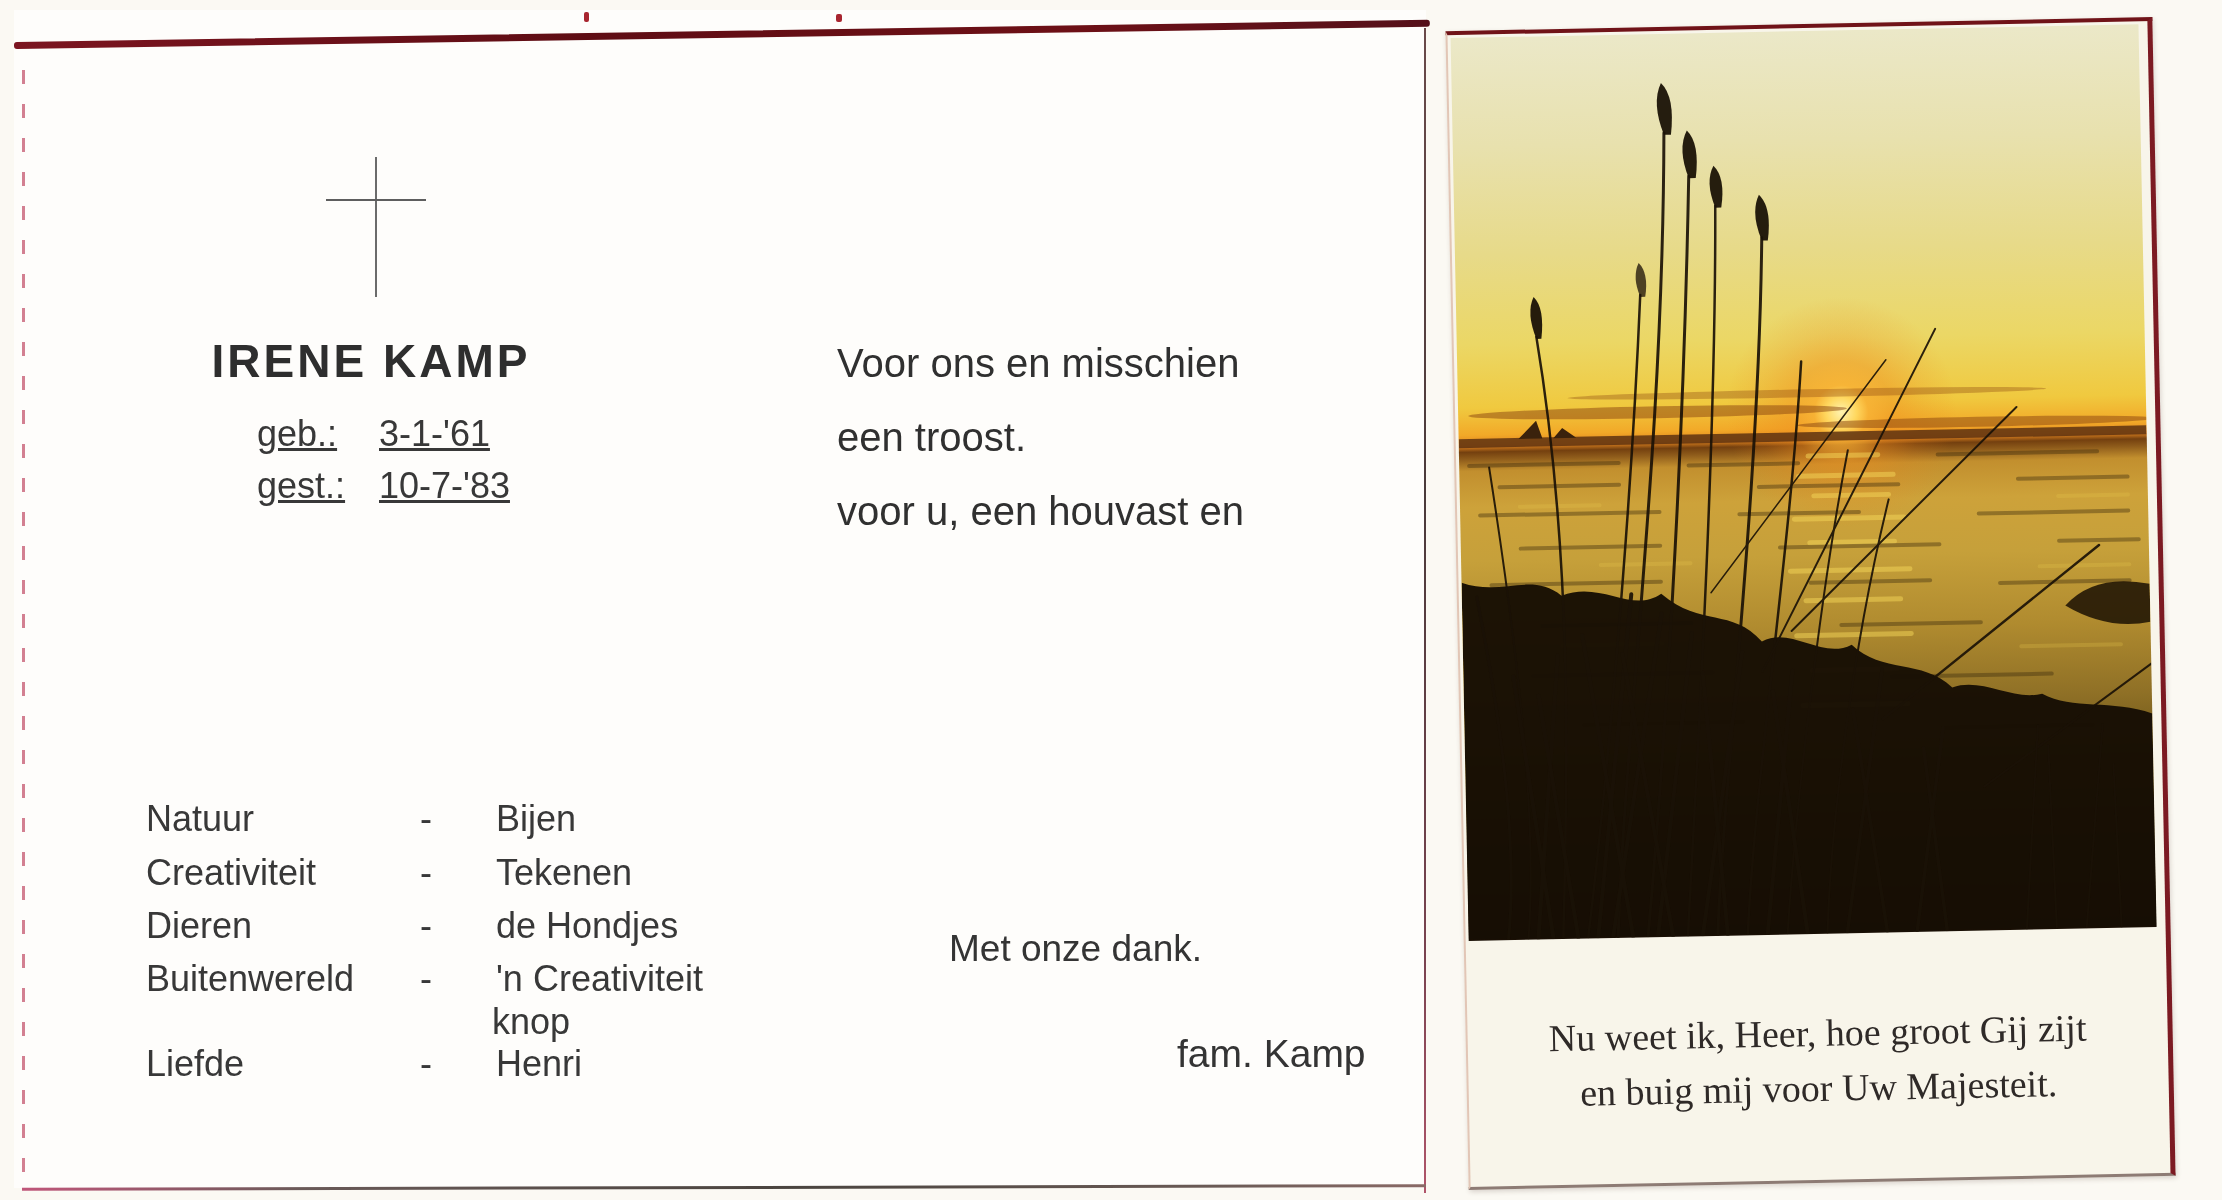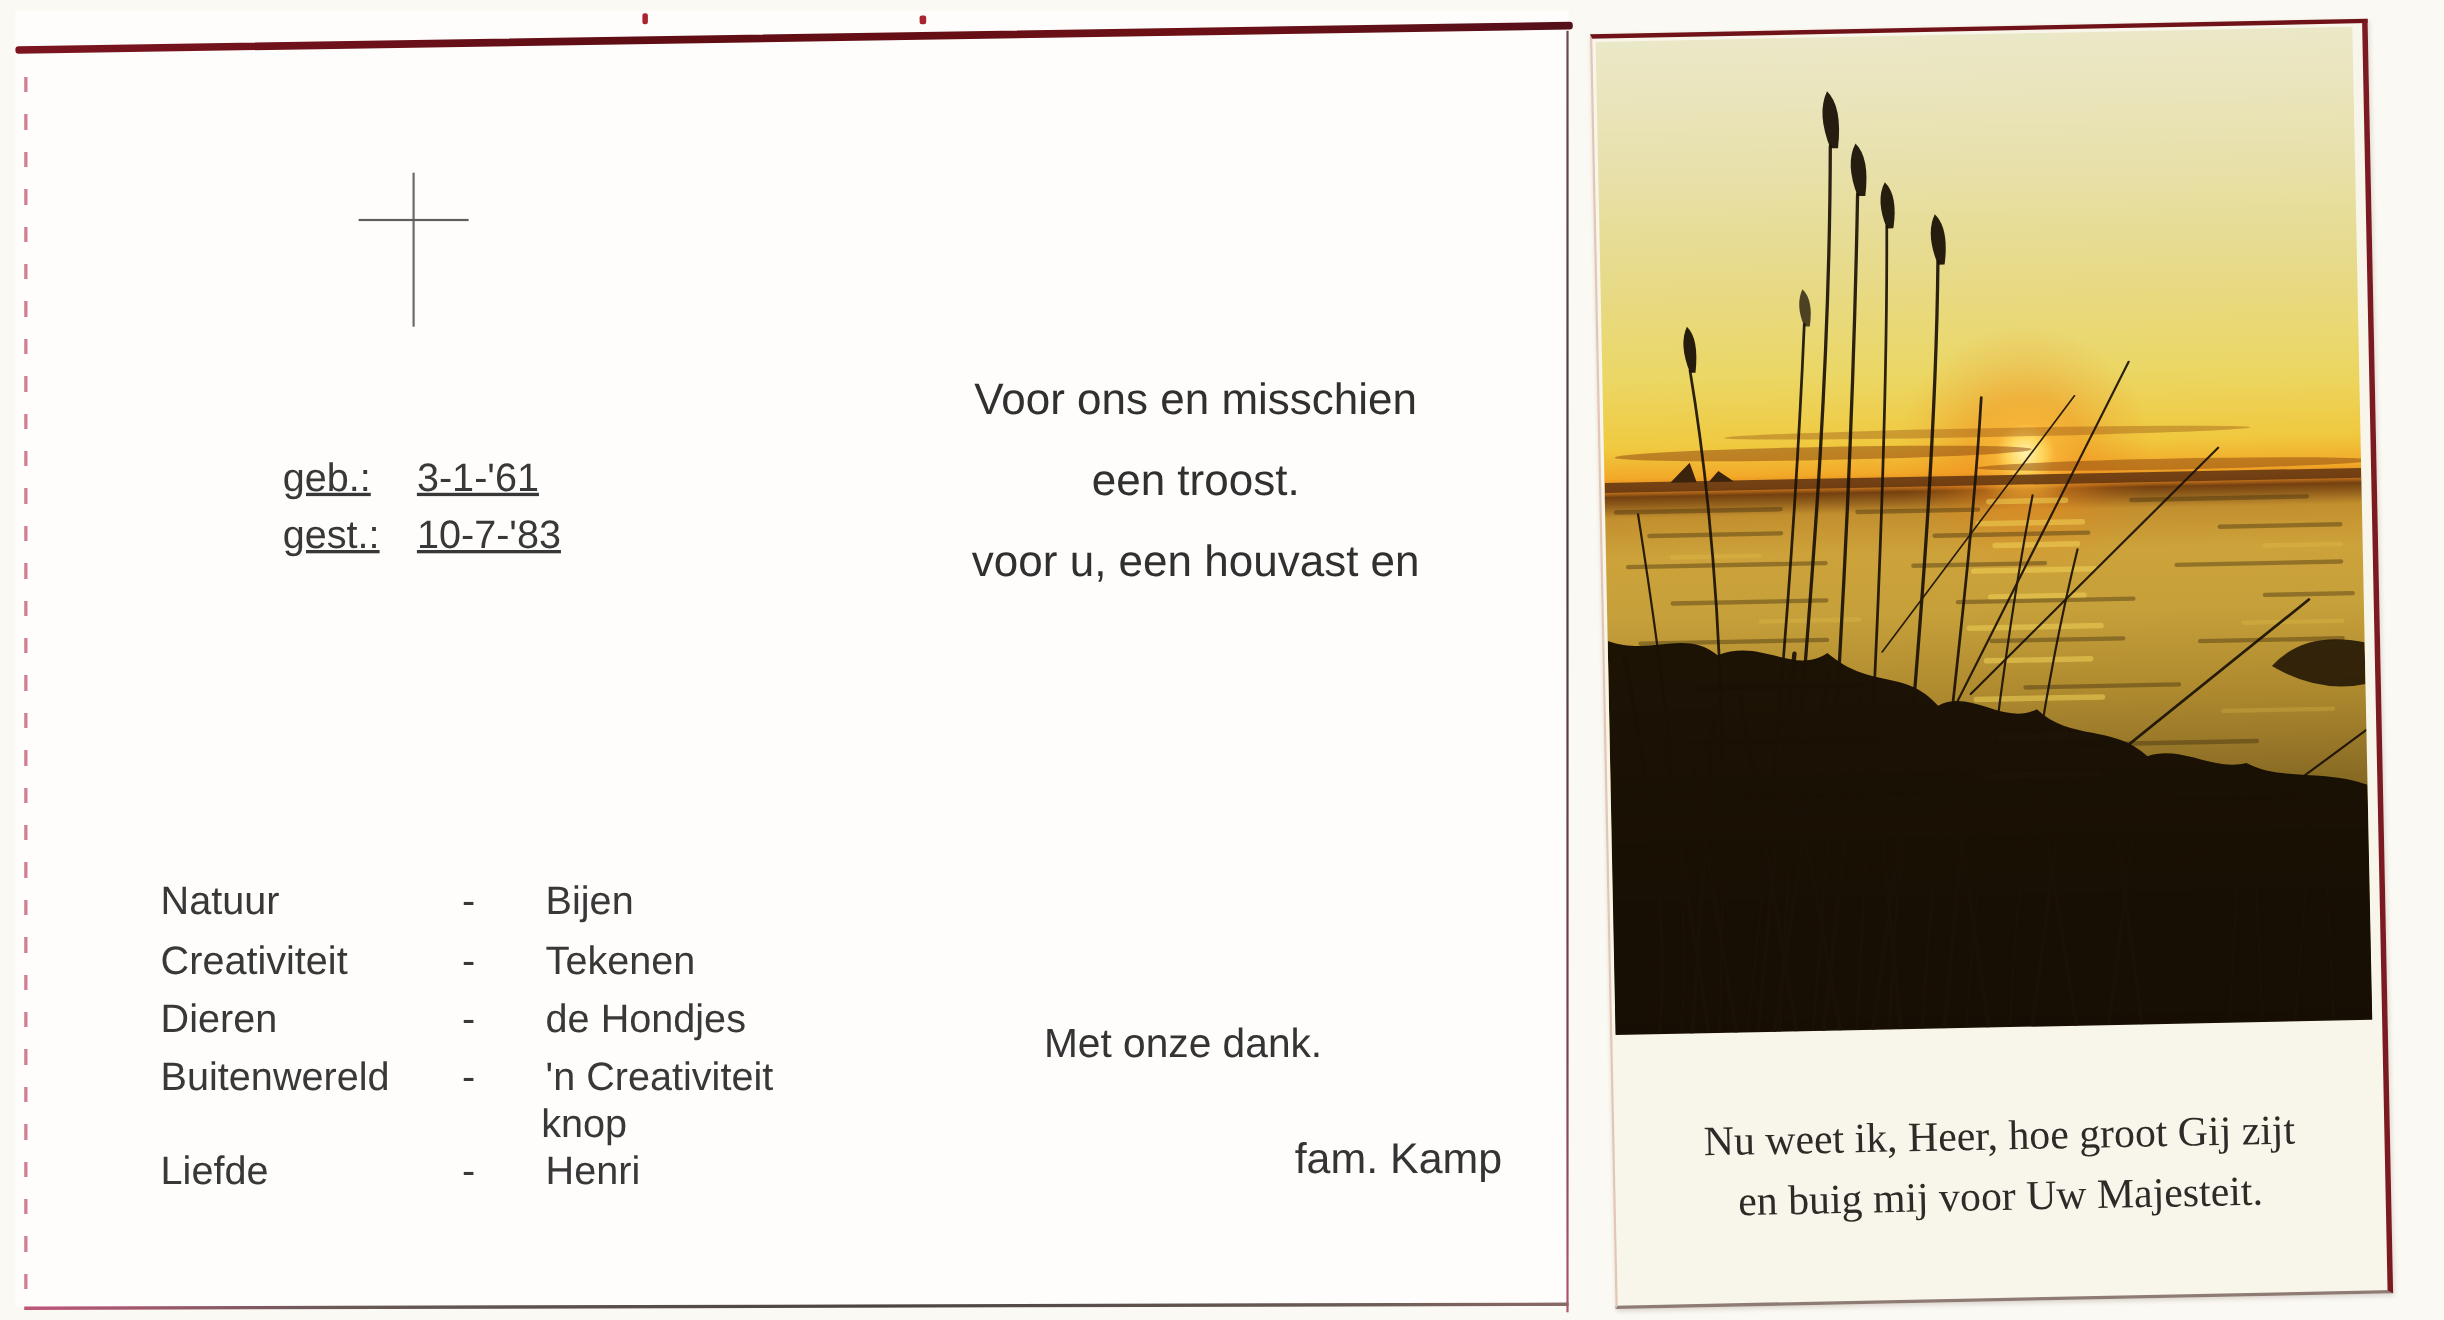--- a/index.html
+++ b/index.html
@@ -54,21 +54,21 @@
     text-align:center; font-size:37px; line-height:59px; color:#343434;
   }
   .memories{position:absolute; left:132px; top:788px; width:560px; font-size:36px; color:#383838;}
   .mem-row{position:absolute; left:0; display:grid; grid-template-columns:226px 28px auto;gap:48px;}
   .mem-row.r0{top:0;} .mem-row.r1{top:54px;} .mem-row.r2{top:107px;}
   .mem-row.r3{top:160px;} .mem-row.r4{top:245px;}
   .mem-knop{position:absolute; left:254px; top:203px; width:262px; text-align:center;}
 
   .message{
     position:absolute; left:823px; top:316px; width:500px;
-    font-size:40px; line-height:74px; color:#303030;text-align:center;
+    font-size:40px; line-height:74px; color:#303030;
   }
   .thanks{position:absolute; left:935px; top:918px; font-size:37px; color:#343434;}
   .signature{position:absolute; left:1163px; top:1022px; font-size:39px; color:#343434;}
 
   
   .right-card{
     position:absolute; left:1457px; top:24px; width:700px; height:1152px;
     background:#f8f5ea;
     transform:rotate(-1.15deg); transform-origin:center;
     border-top:4px solid #701318;
@@ -110,20 +110,21 @@
     <div class="right-edge-line"></div>
     <div class="bottom-edge-line"></div>
     <div class="speck" style="left:570px;top:2px;width:5px;height:10px;"></div>
     <div class="speck" style="left:822px;top:4px;width:6px;height:8px;"></div>
 
     <div class="cross" aria-hidden="true">
       <div class="v"></div>
         <div class="h"></div>
     </div>
 
+    <div class="deceased-name">IRENE KAMP</div>
 
     <div class="dates">
       <div class="date-row">
         <span class="lbl">geb.:</span>
         <span>3-1-'61</span>
       </div>
       <div class="date-row">
         <span class="lbl">gest.:</span>
         <span>10-7-'83</span>
       </div>

